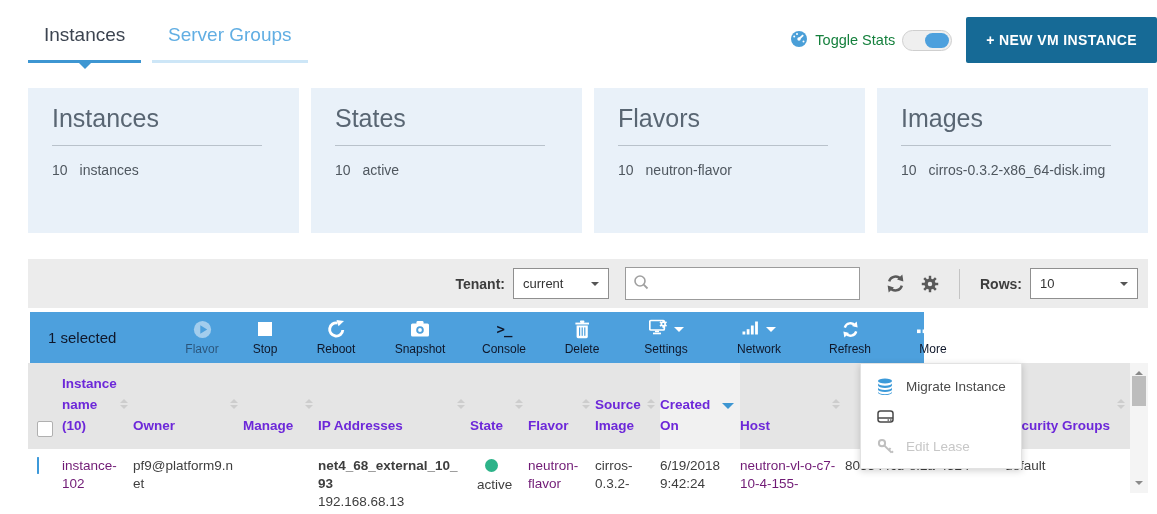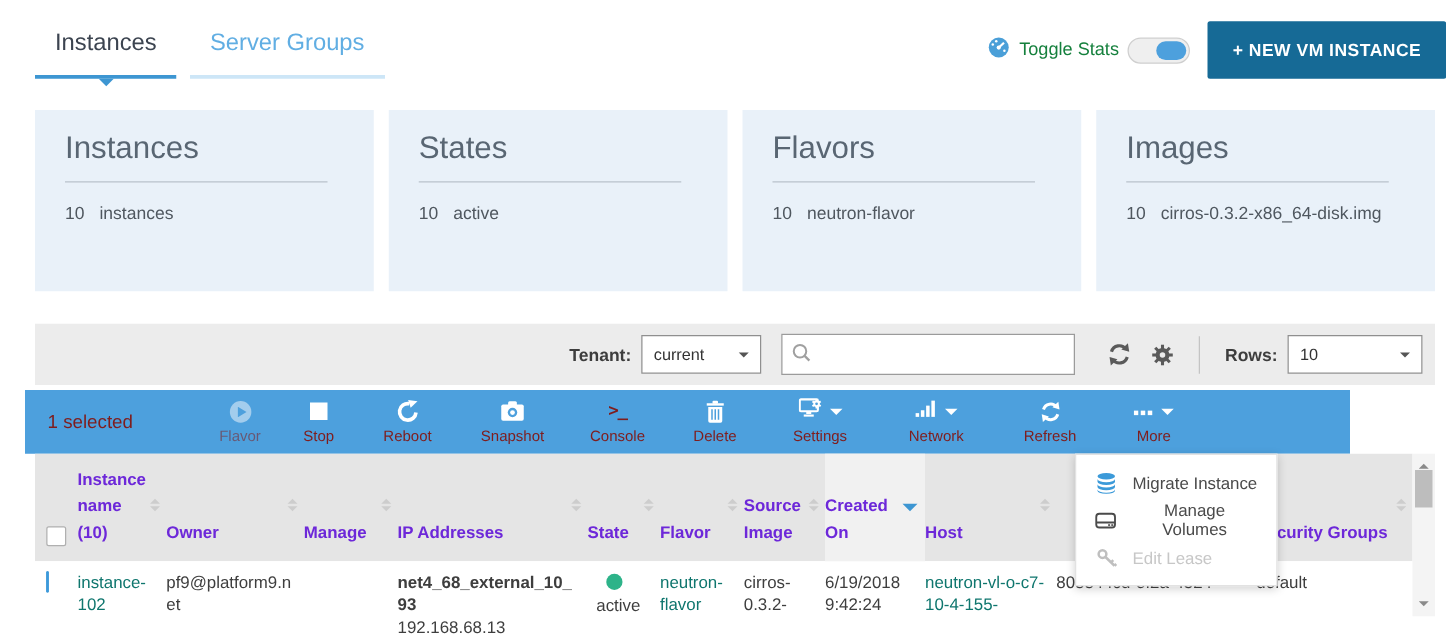--- a/index.html
+++ b/index.html
@@ -40,22 +40,22 @@
   .sel-rows { width:108px; }
   .caret-dark { width:0; height:0; border:4px solid transparent; border-top-color:#555; margin-top:4px; }
   .search-wrap { position:relative; width:235px; height:33px; margin:0 18px 0 16px; }
   .search-wrap input { width:100%; height:100%; border:1px solid #9b9b9b; padding:0 8px 0 32px; font-size:13px;
                        font-family:inherit; outline:none; }
   .search-icon { position:absolute; left:8px; top:7px; }
   .fb-icon { margin:0 7px; cursor:pointer; display:flex; align-items:center; }
   .fb-divider { width:1px; height:30px; background:#c4c4c4; margin:0 12px; }
 
   
-  .toolbar { position:absolute; top:312px; left:20px; width:1060px; height:51px; background:#4da0dd;
-             display:flex; align-items:center; color:#7f1d1d; }
+  .toolbar { position:absolute; top:312px; left:30px; width:894px; height:51px; background:#4da0dd;
+             display:flex; align-items:center; color:#0f172a; }
   .selected-count { font-size:15px; margin-left:18px; width:122px; flex:none; }
   .tb-btn { display:flex; flex-direction:column; align-items:center; justify-content:center; gap:3px;
             cursor:pointer; flex:none; }
   .tb-label { font-size:12px; }
   .ic-row { display:flex; align-items:center; gap:6px; height:19px; }
   .caret-w { width:0; height:0; border:5px solid transparent; border-top-color:#fff; margin-top:5px; }
   .tb-disabled { opacity:.55; }
   .console-glyph { font-family:"DejaVu Sans Mono",monospace; font-weight:bold; font-size:14px; letter-spacing:-1px; }
   .w-start{width:64px}.w-stop{width:62px}.w-reboot{width:80px}.w-snap{width:88px}.w-console{width:80px}
   .w-delete{width:76px}.w-power{width:84px}.w-settings{width:92px}.w-network{width:94px}.w-refresh{width:88px}.w-more{width:78px}
@@ -71,42 +71,42 @@
   .sort-arrows .up { border-bottom-color:#cdcdcd; }
   .sort-arrows .dn { border-top-color:#cdcdcd; }
   .sort-active { position:absolute; left:62px; bottom:34px; width:0; height:0;
                  border:6px solid transparent; border-top-color:#3d96d2; }
   .trow { display:flex; align-items:flex-start; background:#fff; width:1102px; min-height:44px; padding:8px 0 6px; }
   .tcell { padding:0 8px 0 0; font-size:13.5px; color:#3e3e3e; line-height:1.35; word-wrap:break-word; }
   .w-check{width:34px; flex:none}.w-name{width:71px; flex:none}.w-owner{width:110px; flex:none}
   .w-tenant{width:75px; flex:none}.w-ip{width:152px; flex:none}.w-state{width:58px; flex:none}
   .w-flavor{width:67px; flex:none}.w-source{width:65px; flex:none}.w-created{width:80px; flex:none}
   .w-host{width:105px; flex:none}.w-hid{width:160px; flex:none}.w-sec{width:125px; flex:none}
-  .link { color:#0f766e; cursor:pointer; }
+  .link { color:#701a75; cursor:pointer; }
   .bold { font-weight:bold; }
   .cb { width:16px; height:16px; border:1.5px solid #b0b0b0; border-radius:2px; background:#fff; margin-left:9px; cursor:pointer; }
   .cb-checked { position:relative; border-color:#3c99da; background:#3c99da; }
   .cb-checked::after { content:''; position:absolute; left:3px; top:3.5px; width:8px; height:4px;
                        border-left:2px solid #fff; border-bottom:2px solid #fff; transform:rotate(-45deg); }
   .state-cell { display:flex; flex-direction:column; }
   .dot { width:13px; height:13px; border-radius:50%; background:#2db389; margin:2px 0 4px 15px; }
   .state-txt { margin-left:7px; }
 
   
   .vscroll { position:absolute; top:0; right:0; width:18px; height:130px; background:#f4f4f4;
              display:flex; flex-direction:column; align-items:center; justify-content:space-between; padding:4px 0; }
   .vscroll .thumb { position:absolute; top:13px; left:2px; width:14px; height:30px; background:#bdbdbd; cursor:pointer; }
   .arr-up { width:0;height:0;border:4.5px solid transparent;border-bottom-color:#8a8a8a; cursor:pointer; }
   .arr-dn { width:0;height:0;border:4.5px solid transparent;border-top-color:#8a8a8a; cursor:pointer; }
 
   
   .menu { position:absolute; top:363px; left:860px; width:162px; background:#fff; border:1px solid #e2e2e2;
           box-shadow:0 2px 7px rgba(0,0,0,.18); padding:7px 0; z-index:10; }
   .menu-item { height:30px; display:flex; align-items:center; gap:12px; padding:0 15px; font-size:13.5px;
-               color:#4a4a4a; cursor:pointer;text-align:center; }
+               color:#4a4a4a; cursor:pointer; }
   .menu-item.disabled { color:#c7c7c7; cursor:default; }
   .mi-icon { width:18px; display:flex; justify-content:center; }
 </style>
 </head>
 <body>
 
 <div class="tabs-row">
   <div class="tab tab-active"><span>Instances</span></div>
   <div class="tab tab-inactive"><span>Server Groups</span></div>
 
@@ -449,21 +449,20 @@
   </div>
   <div class="menu-item">
     <span class="mi-icon">
       <svg width="17" height="15" viewBox="0 0 17 15">
         <rect x="1" y="2" width="15" height="11" rx="2.5" fill="none" stroke="#4a4a4a" stroke-width="1.5"></rect>
         <line x1="1" y1="9" x2="16" y2="9" stroke="#4a4a4a" stroke-width="1.5"></line>
         <rect x="10.5" y="10.4" width="1.6" height="1.3" fill="#4a4a4a"></rect>
         <rect x="13" y="10.4" width="1.6" height="1.3" fill="#4a4a4a"></rect>
       </svg>
     </span>
-    <span>Manage Volumes</span>
   </div>
   <div class="menu-item disabled">
     <span class="mi-icon">
       <svg width="17" height="16" viewBox="0 0 17 16">
         <g stroke="#bfbfbf" stroke-width="2" fill="none">
           <circle cx="5" cy="5.2" r="3.1"></circle>
           <path d="M7.4 7.6 L14.6 14.6"></path>
           <path d="M11.8 11.9 l1.8 -1.8"></path>
           <path d="M14.6 14.6 l1.4 -1.4"></path>
         </g>

